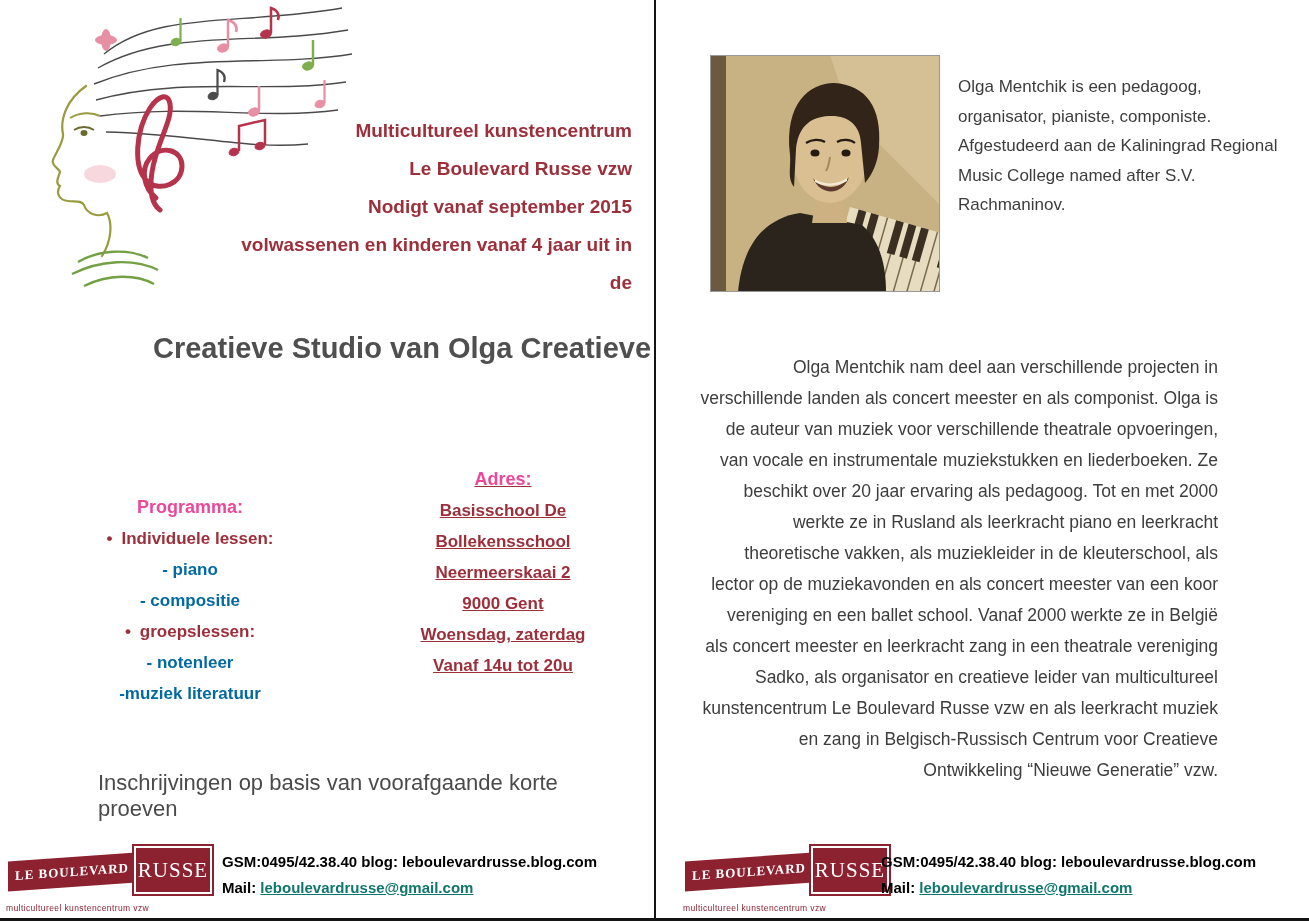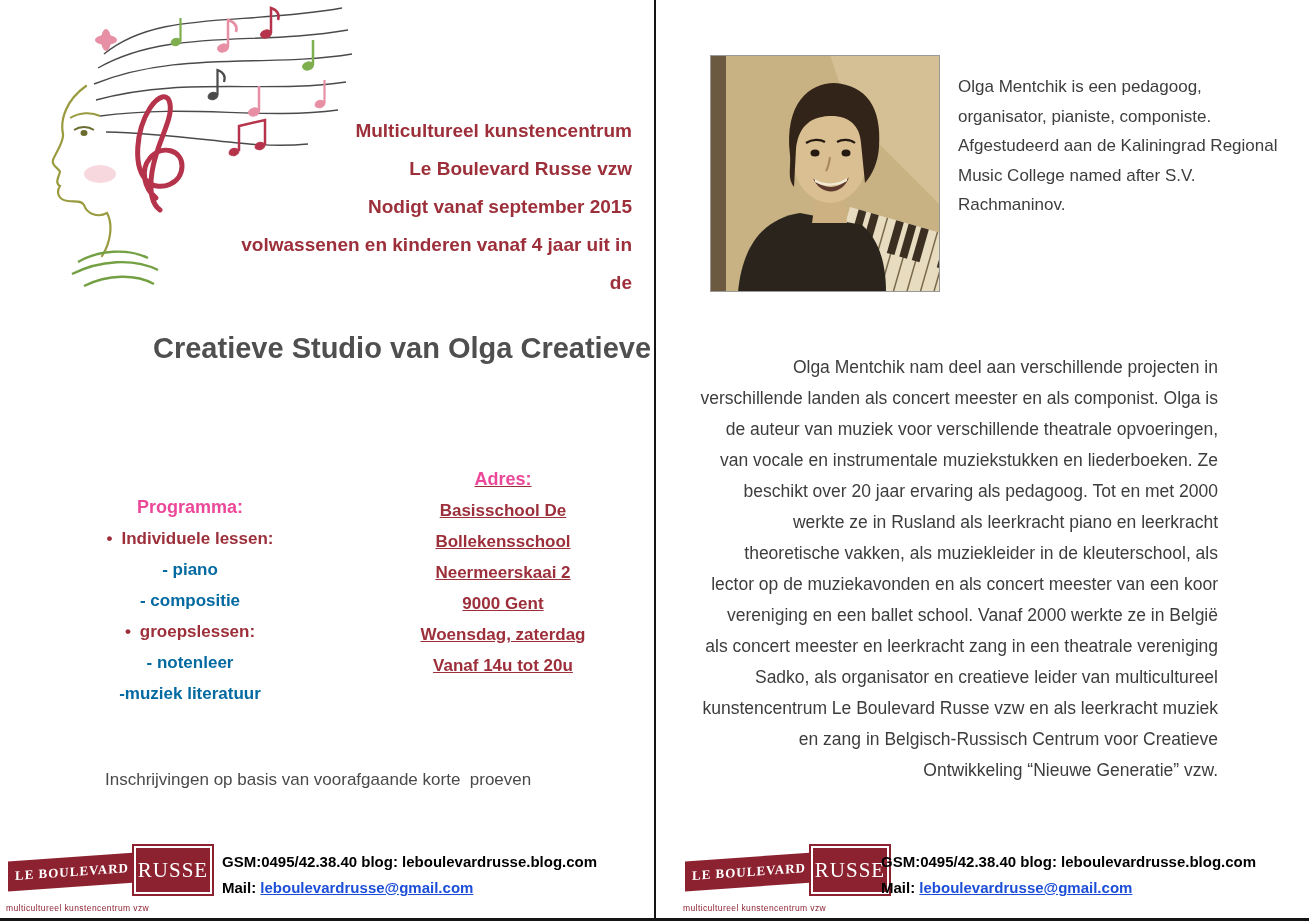--- a/index.html
+++ b/index.html
@@ -26,22 +26,22 @@
 
   .col { position: absolute; text-align: center; font-weight: bold; font-size: 17px; line-height: 31px; }
   .col-heading { color: #ec4899; font-size: 18px; line-height: 31px; }
   .col-line.red { color: #9c2f3a; }
   .col-line.dark { color: #0369a1; }
   .programma { left: 55px; top: 492px; width: 270px; }
   .adres { left: 370px; top: 464px; width: 266px; color: #9c2f3a; text-decoration: underline; }
   .bullet { color: #9c2f3a; margin-right: 9px; }
 
   .note {
-    position: absolute; left: 105px; top: 770px; width: 480px;
-    color: #4a4a4a; font-size: 17px; white-space: pre-wrap;
+    position: absolute; left: 98px; top: 770px; width: 480px;
+    color: #4a4a4a; font-size: 22px; white-space: pre-wrap;
   }
 
   
   .footer { position: absolute; width: 645px; height: 78px; }
   .footer-left { left: 6px; top: 841px; }
   .footer-right { left: 683px; top: 841px; }
   .logo { position: absolute; left: 0; top: 0; width: 208px; height: 76px; }
   .logo-band {
     position: absolute; left: 2px; top: 16px; width: 128px; height: 30px;
     background: #8c2130; transform: skewY(-4deg);
@@ -56,21 +56,21 @@
     color: #ffffff; font-family: "Liberation Serif", serif;
     font-weight: normal; font-size: 21px; letter-spacing: 1px;
   }
   .logo-subtitle {
     position: absolute; left: 0; top: 62px; width: 200px;
     color: #8c2130; font-size: 8.5px; letter-spacing: 0.4px;
   }
   .contact { position: absolute; top: 8px; font-size: 15px; font-weight: bold; color: #000000; line-height: 26px; white-space: nowrap; }
   .footer-left .contact { left: 216px; }
   .footer-right .contact { left: 198px; }
-  .email-link { color: #1d4ed8; text-decoration: underline; cursor: pointer; }
+  .email-link { color: #0f766e; text-decoration: underline; cursor: pointer; }
 
   
   .photo { position: absolute; left: 710px; top: 55px; width: 230px; height: 237px; }
   .bio-intro {
     position: absolute; left: 958px; top: 72px; width: 335px;
     color: #3d3d3d; font-size: 17px; line-height: 29.5px;
   }
   .bio-body {
     position: absolute; left: 700px; top: 352px; width: 518px;
     color: #3d3d3d; font-size: 17.5px; line-height: 31px;

